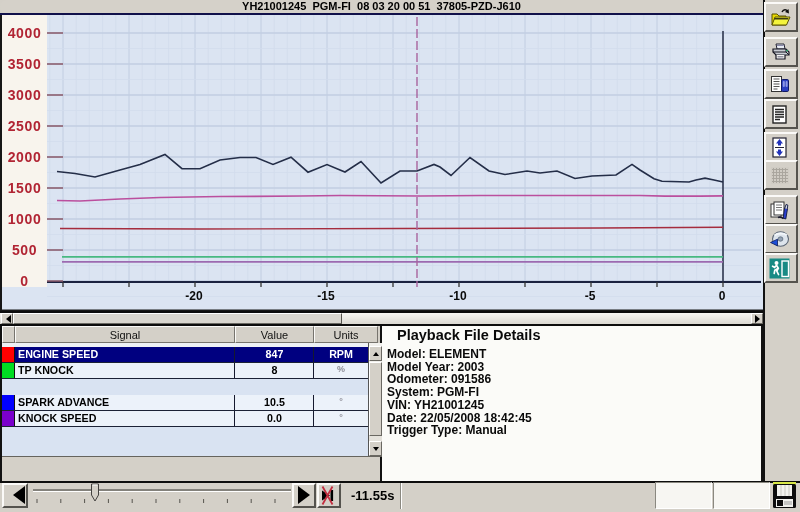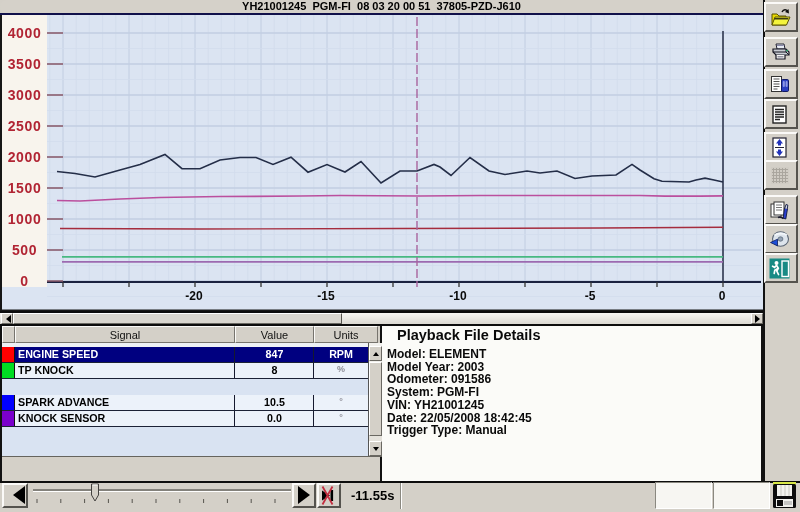--- a/index.html
+++ b/index.html
@@ -233,21 +233,21 @@
     <div class="row" style="top:52px;">
       <span class="sw" style="background:#0000ff"></span>
         <span class="nm">SPARK ADVANCE</span>
       <span class="val">10.5</span>
         <span class="un" style="color:#8c8c96;font-size:9px;">°</span>
       <span class="cline" style="left:232px"></span>
         <span class="cline" style="left:311px"></span>
     </div>
     <div class="row" style="top:68px;">
       <span class="sw" style="background:#7a00cc"></span>
-        <span class="nm">KNOCK SENSOR</span>
+        <span class="nm">KNOCK SPEED</span>
       <span class="val">0.0</span>
         <span class="un" style="color:#8c8c96;font-size:9px;">°</span>
       <span class="cline" style="left:232px"></span>
         <span class="cline" style="left:311px"></span>
     </div>
     <div style="position:absolute;left:0;top:0;width:366px;height:4px;background:#eef1f6;"></div>
   </div>
   <div class="vscroll">
     <div class="vbtn" style="top:3px;">
         <div style="width:0;height:0;border:3px solid transparent;border-bottom:4px solid #000;position:absolute;left:3px;top:2px;"></div>

